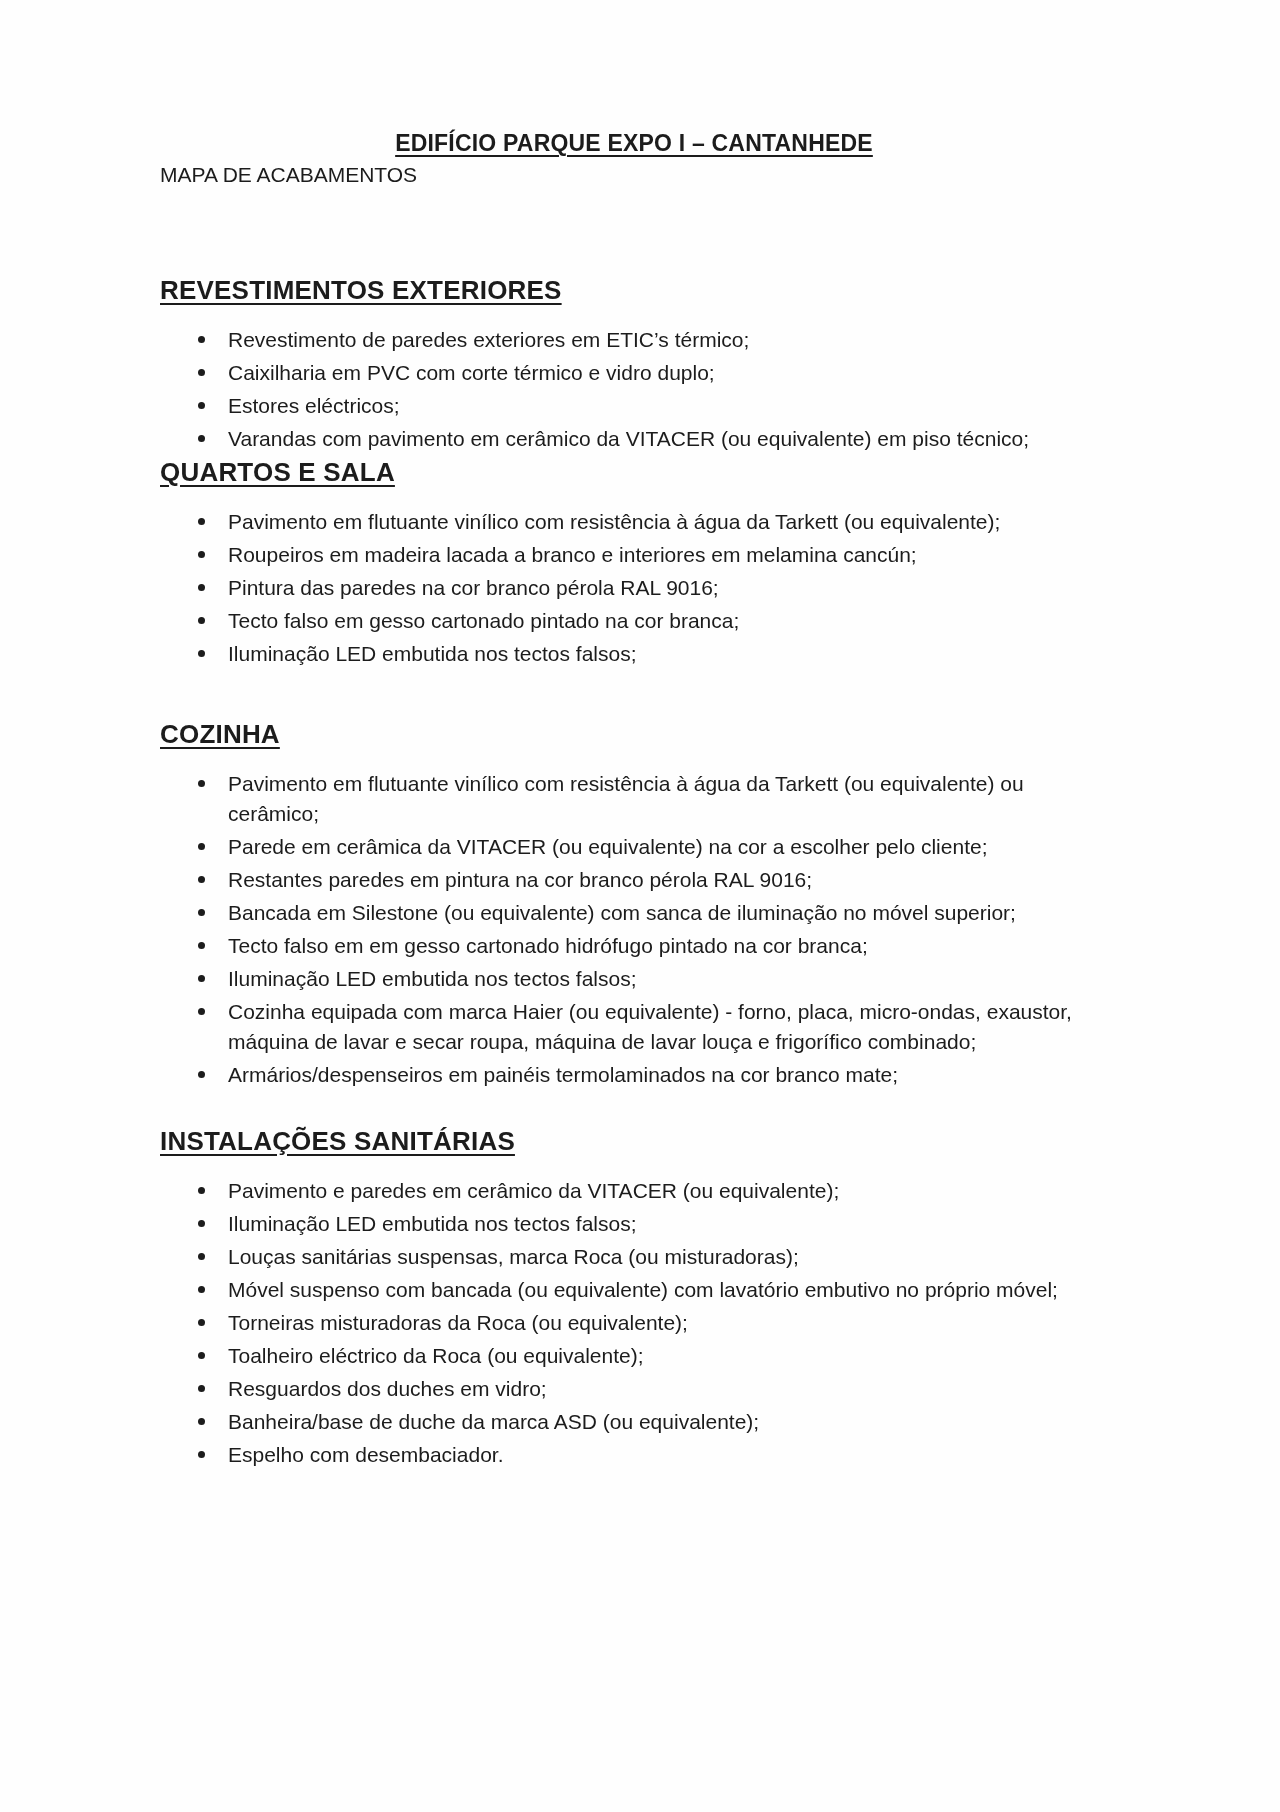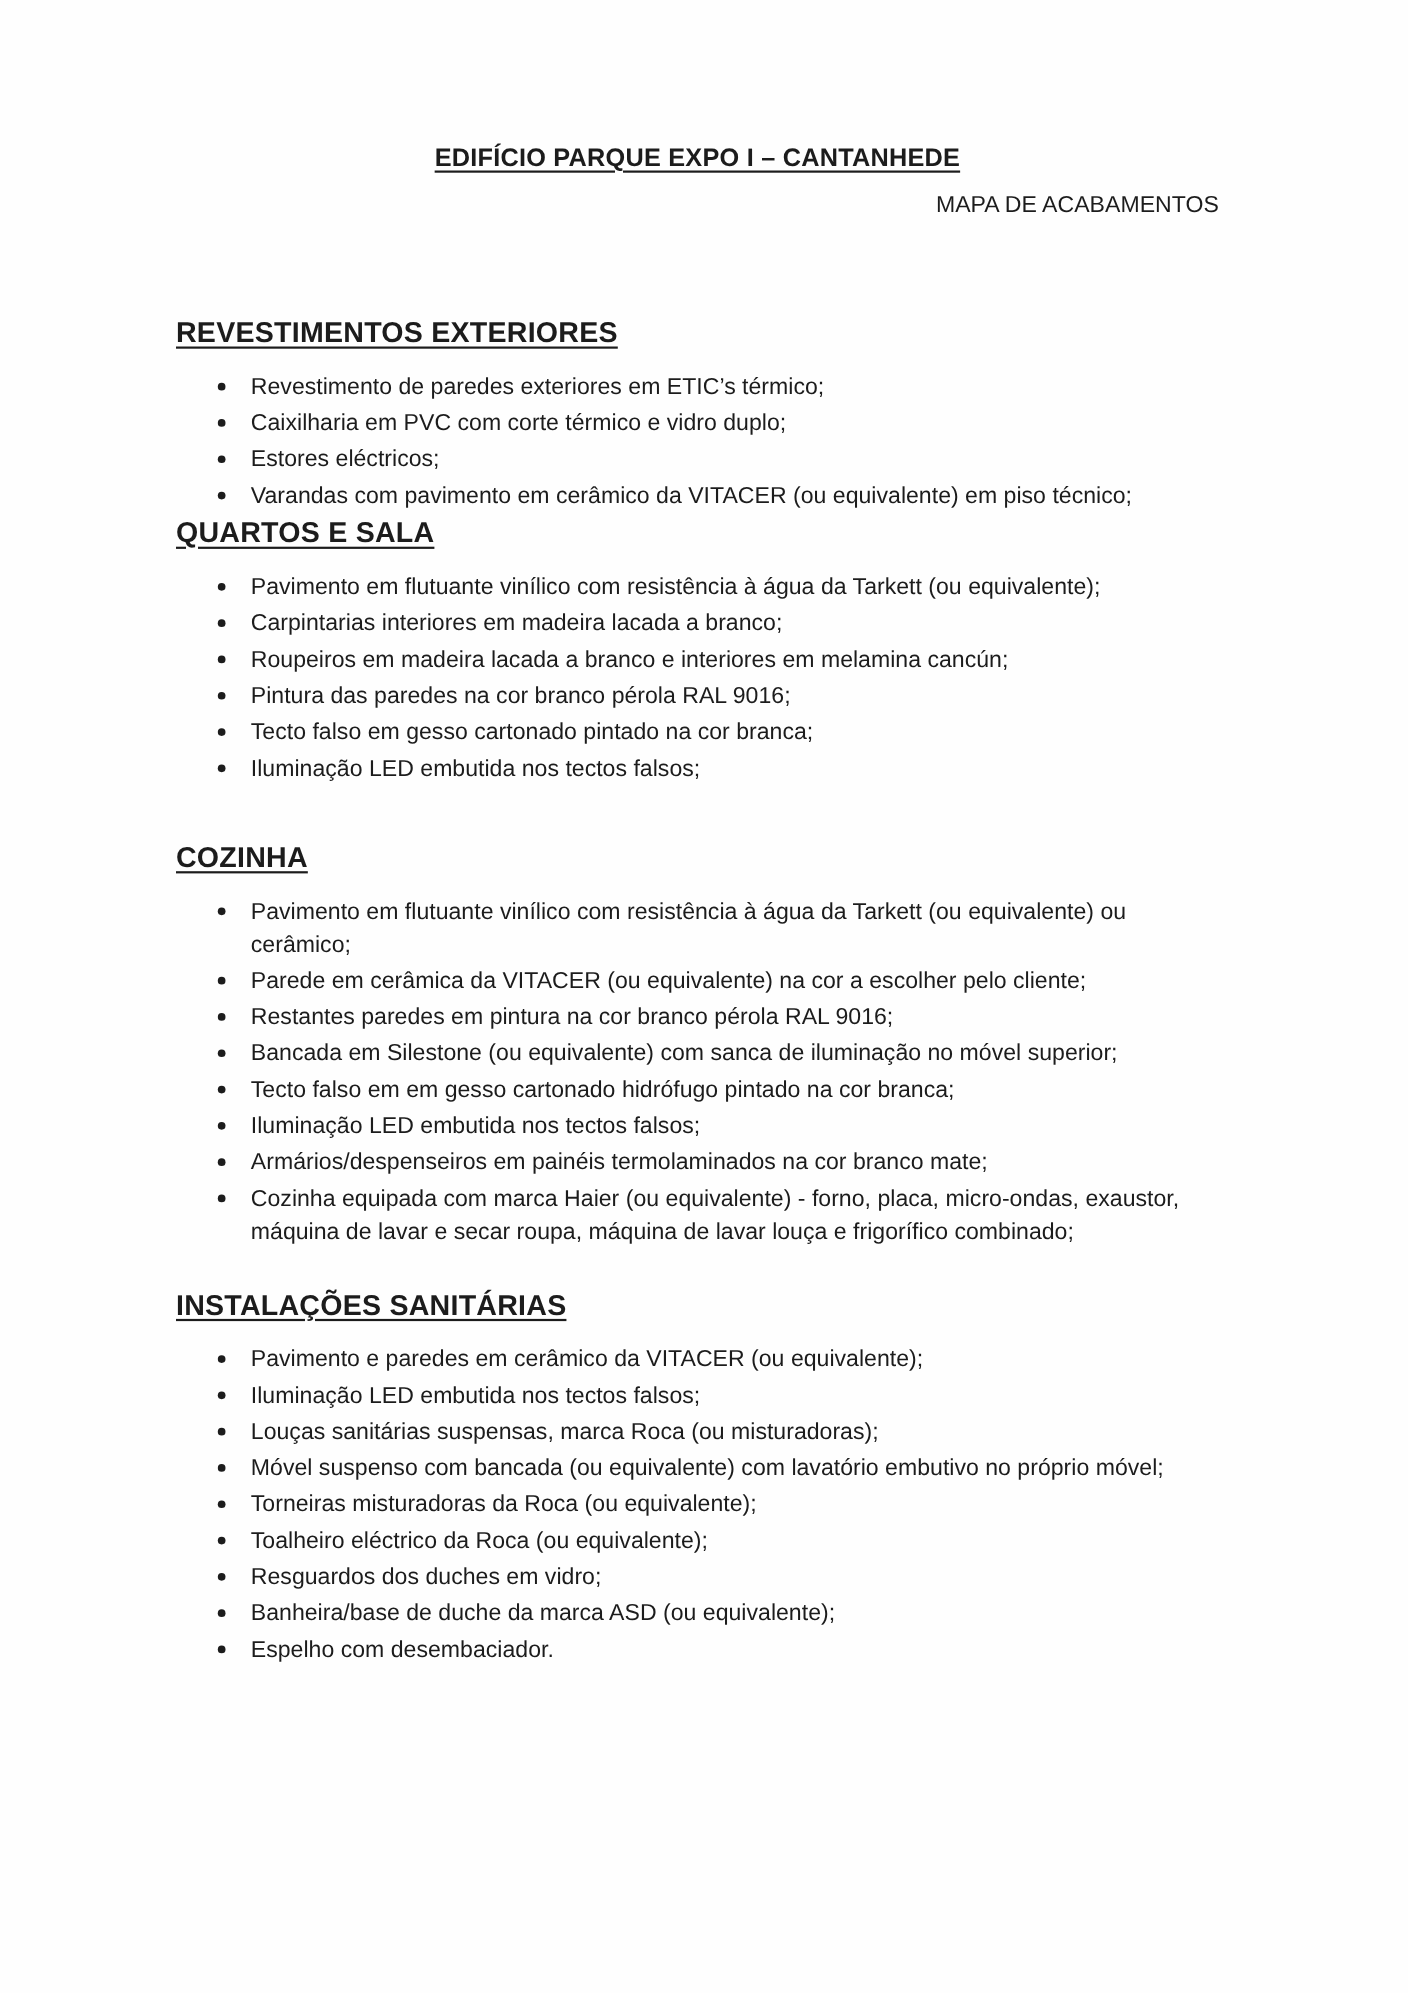--- a/index.html
+++ b/index.html
@@ -30,22 +30,21 @@
   .doc-title {
     text-align: center;
     font-size: 23px;
     font-weight: bold;
     line-height: 34px;
     text-decoration: underline;
     text-underline-offset: 4px;
     letter-spacing: 0.2px;
   }
   .doc-subtitle {
-    text-align: right;
-    margin-top: 12px;
+    text-align: left;
     font-size: 21px;
   }
   .doc-section { margin-top: 0; }
   .doc-section:nth-of-type(1) { margin-top: 85px; }
   .doc-section:nth-of-type(3) { margin-top: 50px; }
   .doc-section:nth-of-type(4) { margin-top: 36px; }
   .doc-section h2 {
     margin: 0;
     font-size: 26px;
     font-weight: bold;
@@ -90,38 +89,37 @@
             <li><span class="bullet"></span><span>Revestimento de paredes exteriores em ETIC’s térmico;</span></li>
             <li><span class="bullet"></span><span>Caixilharia em PVC com corte térmico e vidro duplo;</span></li>
             <li><span class="bullet"></span><span>Estores eléctricos;</span></li>
             <li><span class="bullet"></span><span>Varandas com pavimento em cerâmico da VITACER (ou equivalente) em piso técnico;</span></li>
           </ul>
         </section>
         <section class="doc-section">
           <h2>QUARTOS E SALA</h2>
           <ul>
             <li><span class="bullet"></span><span>Pavimento em flutuante vinílico com resistência à água da Tarkett (ou equivalente);</span></li>
-            <li><span class="bullet"></span><span>Carpintarias interiores em madeira lacada a branco;</span></li>
             <li><span class="bullet"></span><span>Roupeiros em madeira lacada a branco e interiores em melamina cancún;</span></li>
             <li><span class="bullet"></span><span>Pintura das paredes na cor branco pérola RAL 9016;</span></li>
             <li><span class="bullet"></span><span>Tecto falso em gesso cartonado pintado na cor branca;</span></li>
             <li><span class="bullet"></span><span>Iluminação LED embutida nos tectos falsos;</span></li>
           </ul>
         </section>
         <section class="doc-section">
           <h2>COZINHA</h2>
           <ul>
             <li><span class="bullet"></span><span>Pavimento em flutuante vinílico com resistência à água da Tarkett (ou equivalente) ou cerâmico;</span></li>
             <li><span class="bullet"></span><span>Parede em cerâmica da VITACER (ou equivalente) na cor a escolher pelo cliente;</span></li>
             <li><span class="bullet"></span><span>Restantes paredes em pintura na cor branco pérola RAL 9016;</span></li>
             <li><span class="bullet"></span><span>Bancada em Silestone (ou equivalente) com sanca de iluminação no móvel superior;</span></li>
             <li><span class="bullet"></span><span>Tecto falso em em gesso cartonado hidrófugo pintado na cor branca;</span></li>
             <li><span class="bullet"></span><span>Iluminação LED embutida nos tectos falsos;</span></li>
+            <li><span class="bullet"></span><span>Cozinha equipada com marca Haier (ou equivalente) - forno, placa, micro-ondas, exaustor, máquina de lavar e secar roupa, máquina de lavar louça e frigorífico combinado;</span></li>
             <li><span class="bullet"></span><span>Armários/despenseiros em painéis termolaminados na cor branco mate;</span></li>
-            <li><span class="bullet"></span><span>Cozinha equipada com marca Haier (ou equivalente) - forno, placa, micro-ondas, exaustor, máquina de lavar e secar roupa, máquina de lavar louça e frigorífico combinado;</span></li>
           </ul>
         </section>
         <section class="doc-section">
           <h2>INSTALAÇÕES SANITÁRIAS</h2>
           <ul>
             <li><span class="bullet"></span><span>Pavimento e paredes em cerâmico da VITACER (ou equivalente);</span></li>
             <li><span class="bullet"></span><span>Iluminação LED embutida nos tectos falsos;</span></li>
             <li><span class="bullet"></span><span>Louças sanitárias suspensas, marca Roca (ou misturadoras);</span></li>
             <li><span class="bullet"></span><span>Móvel suspenso com bancada (ou equivalente) com lavatório embutivo no próprio móvel;</span></li>
             <li><span class="bullet"></span><span>Torneiras misturadoras da Roca (ou equivalente);</span></li>

